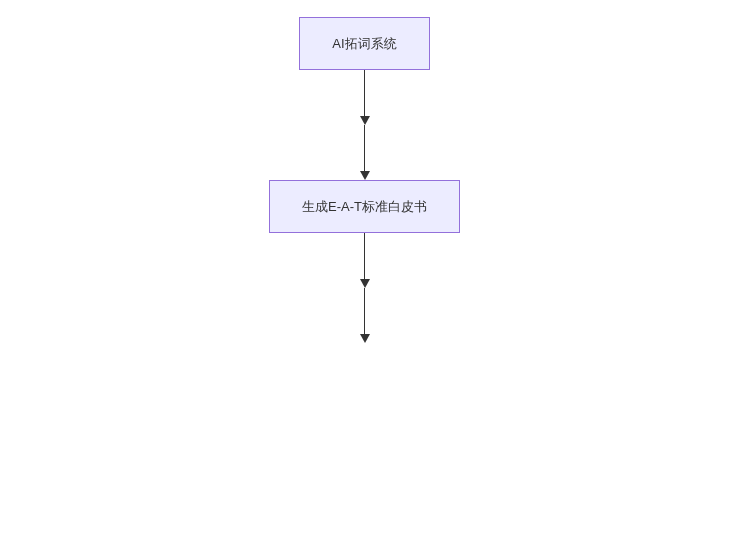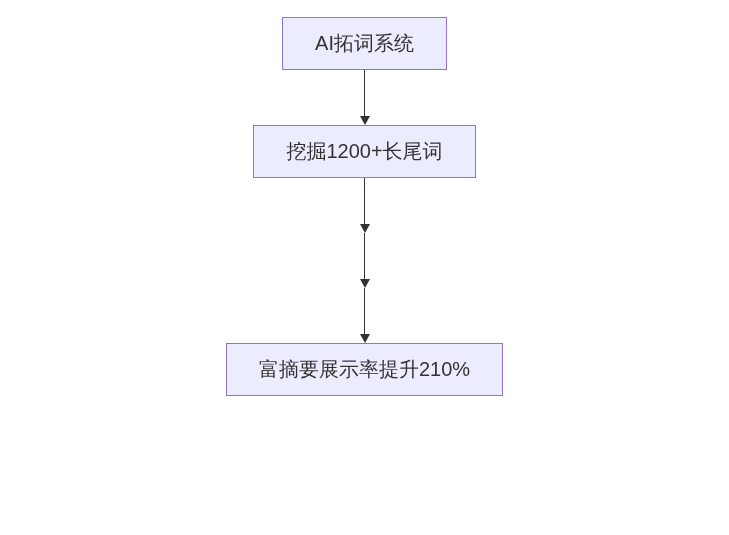--- a/index.html
+++ b/index.html
@@ -23,21 +23,21 @@
   .flow-node {
     box-sizing: border-box;
     min-height: 53px;
     display: flex;
     align-items: center;
     justify-content: center;
     padding: 12px 32px;
     background: #ececff;
     border: 1px solid #9370db;
     color: #333333;
-    font-size: 20px;
+    font-size: 13px;
     white-space: nowrap;
     flex: 0 0 auto;
   }
   .flow-arrow {
     display: flex;
     flex-direction: column;
     align-items: center;
     height: 55px;
     flex: 0 0 auto;
   }
@@ -62,38 +62,35 @@
 
   <div class="flow-node">
     <span>AI拓词系统</span>
   </div>
 
   <div class="flow-arrow">
     <span class="shaft"></span>
     <span class="head"></span>
   </div>
 
+
+  <div class="flow-arrow">
+    <span class="shaft"></span>
+    <span class="head"></span>
+  </div>
+
   <div class="flow-node">
-    <span>挖掘1200+长尾词</span>
+    <span>生成E-A-T标准白皮书</span>
   </div>
 
   <div class="flow-arrow">
     <span class="shaft"></span>
     <span class="head"></span>
   </div>
 
 
   <div class="flow-arrow">
     <span class="shaft"></span>
     <span class="head"></span>
   </div>
 
 
-  <div class="flow-arrow">
-    <span class="shaft"></span>
-    <span class="head"></span>
-  </div>
-
-  <div class="flow-node">
-    <span>富摘要展示率提升210%</span>
-  </div>
-
 </div>
 
 </body></html>

